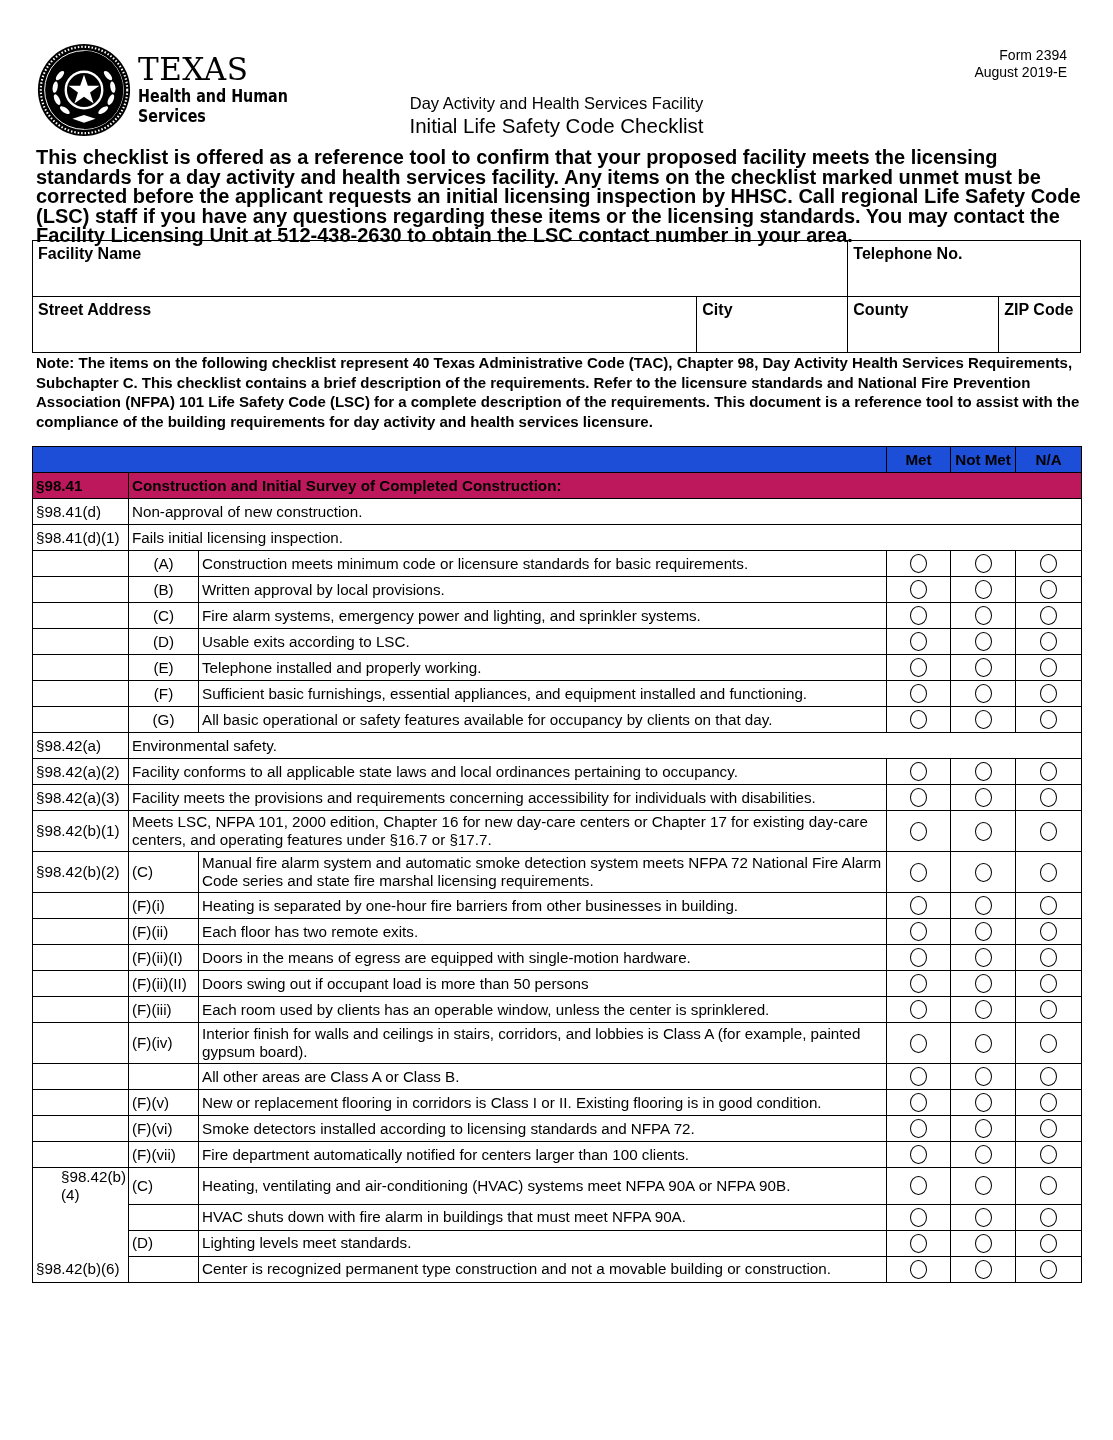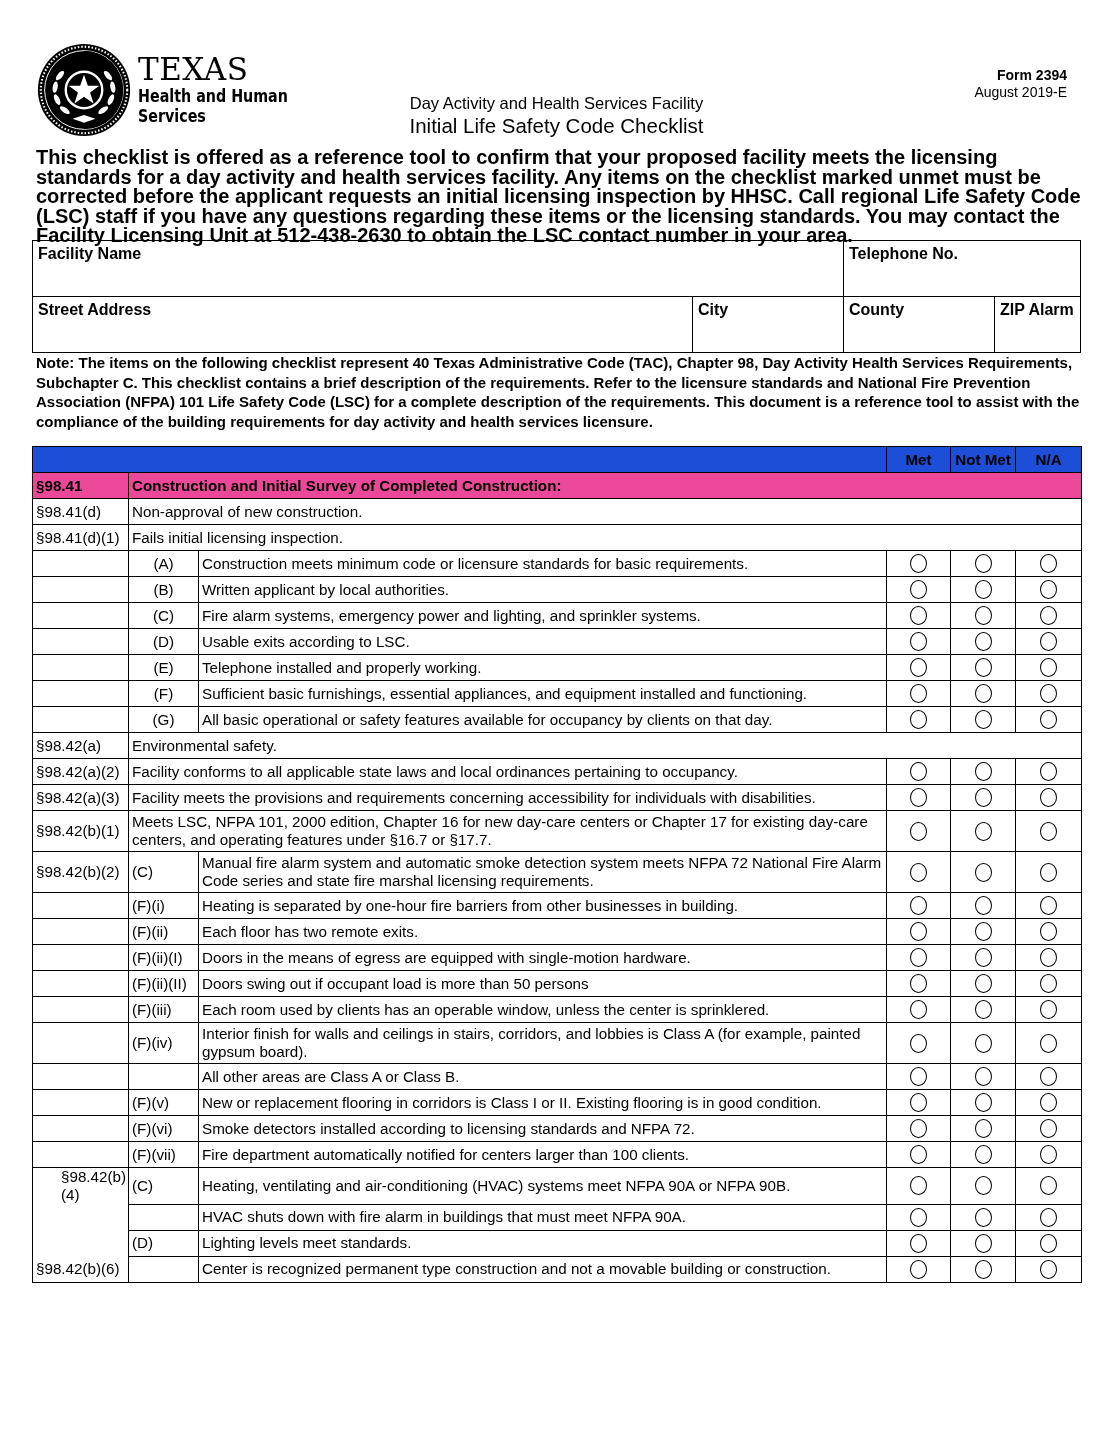--- a/index.html
+++ b/index.html
@@ -6,39 +6,39 @@
   body { width: 1113px; height: 1440px; position: relative; font-family: "Liberation Sans", sans-serif; color: #000; }
   .page { position: absolute; left: 0; top: 0; width: 1113px; height: 1440px; }
 
   .logo { position: absolute; left: 36px; top: 42px; width: 260px; height: 100px; }
   .seal { position: absolute; left: 0; top: 0; width: 96px; height: 96px; }
   .logo-text { position: absolute; left: 102px; top: 10px; }
   .logo-texas { font-family: "DejaVu Serif", serif; font-size: 31px; line-height: 34px; letter-spacing: 0.5px; }
   .logo-hhs { font-family: "DejaVu Sans", sans-serif; font-weight: bold; font-size: 17px; line-height: 20px; transform: scaleX(0.84); transform-origin: left; white-space: nowrap; }
 
   .form-no { position: absolute; right: 46px; top: 47px; text-align: right; font-size: 14px; line-height: 17px; }
-  .form-no .num { font-weight: bold; margin-top: 20px; }
+  .form-no .num { font-weight: normal; }
 
   .title-block { position: absolute; left: 0; width: 1113px; top: 93px; text-align: center; }
   .subtitle { font-size: 16.5px; line-height: 20px; }
   .title { font-size: 20.5px; font-weight: normal; line-height: 26px; }
 
   .intro { position: absolute; left: 36px; top: 148px; width: 1045px; font-size: 20px; font-weight: bold; line-height: 19.6px; }
 
   .info-table { position: absolute; left: 32px; top: 240px; width: 1049px; border-collapse: collapse; }
   .info-table td { border: 1px solid #000; vertical-align: top; padding: 4px 5px; font-size: 16px; font-weight: bold; height: 47px; }
 
   .note { position: absolute; left: 36px; top: 353px; width: 1045px; font-size: 15px; font-weight: bold; line-height: 19.6px; }
 
   .checklist { position: absolute; left: 32px; top: 446px; width: 1049px; border-collapse: collapse; table-layout: fixed; }
   .checklist td { border: 1px solid #000; font-size: 15.2px; line-height: 18px; padding: 0 3px; vertical-align: middle; }
   .checklist tr.r1 td { height: 25px; }
   .checklist tr.r2 td { height: 40px; }
   .checklist tr.head td { background: #1d4ed8; font-weight: bold; text-align: center; height: 25px; }
-  .checklist tr.sect td { background: #ec4899; font-weight: bold; height: 25px; }
+  .checklist tr.sect td { background: #be185d; font-weight: bold; height: 25px; }
   .checklist td.ctr { text-align: center; }
   .checklist td.radio { text-align: center; padding: 0; }
   .circle { display: inline-block; width: 17px; height: 19px; border: 1.3px solid #000; border-radius: 50%; vertical-align: middle; box-sizing: border-box; }
   .checklist td.nob { border-top: none; border-bottom: none; }
   .checklist td.nobb { border-bottom: none; padding-left: 28px; }
   .checklist td.nobt { border-top: none; }
 </style>
 </head>
 <body>
 
@@ -97,21 +97,21 @@
       <td colspan="2" style="width:640px">
         <div>Street Address</div>
       </td>
       <td style="width:140px">
         <div>City</div>
       </td>
       <td style="width:140px">
         <div>County</div>
       </td>
       <td>
-        <div>ZIP Alarm</div>
+        <div>ZIP Code</div>
       </td>
     </tr>
   </tbody>
     </table>
 
   <div class="note">Note: The items on the following checklist represent 40 Texas Administrative Code (TAC), Chapter 98, Day Activity Health Services Requirements, Subchapter C. This checklist contains a brief description of the requirements. Refer to the licensure standards and National Fire Prevention Association (NFPA) 101 Life Safety Code (LSC) for a complete description of the requirements. This document is a reference tool to assist with the compliance of the building requirements for day activity and health services licensure.</div>
 
   <table class="checklist">
     <colgroup>
       <col style="width:96px">
@@ -147,21 +147,21 @@
       <td></td>
       <td class="ctr">(A)</td>
       <td>Construction meets minimum code or licensure standards for basic requirements.</td>
       <td class="radio"><span class="circle"></span></td>
       <td class="radio"><span class="circle"></span></td>
       <td class="radio"><span class="circle"></span></td>
     </tr>
     <tr class="r1">
       <td></td>
       <td class="ctr">(B)</td>
-      <td>Written applicant by local authorities.</td>
+      <td>Written approval by local provisions.</td>
       <td class="radio"><span class="circle"></span></td>
       <td class="radio"><span class="circle"></span></td>
       <td class="radio"><span class="circle"></span></td>
     </tr>
     <tr class="r1">
       <td></td>
       <td class="ctr">(C)</td>
       <td>Fire alarm systems, emergency power and lighting, and sprinkler systems.</td>
       <td class="radio"><span class="circle"></span></td>
       <td class="radio"><span class="circle"></span></td>

